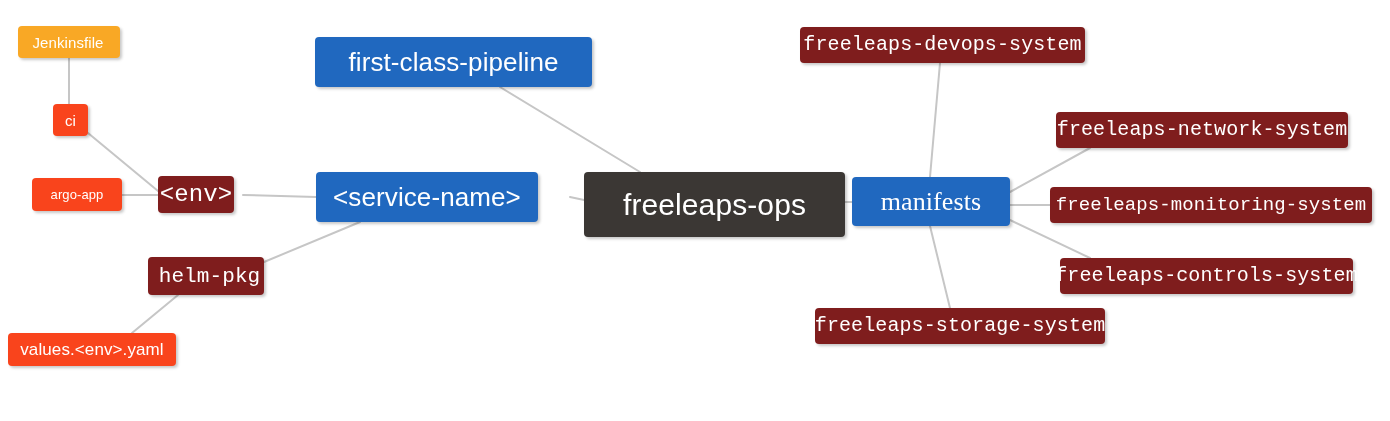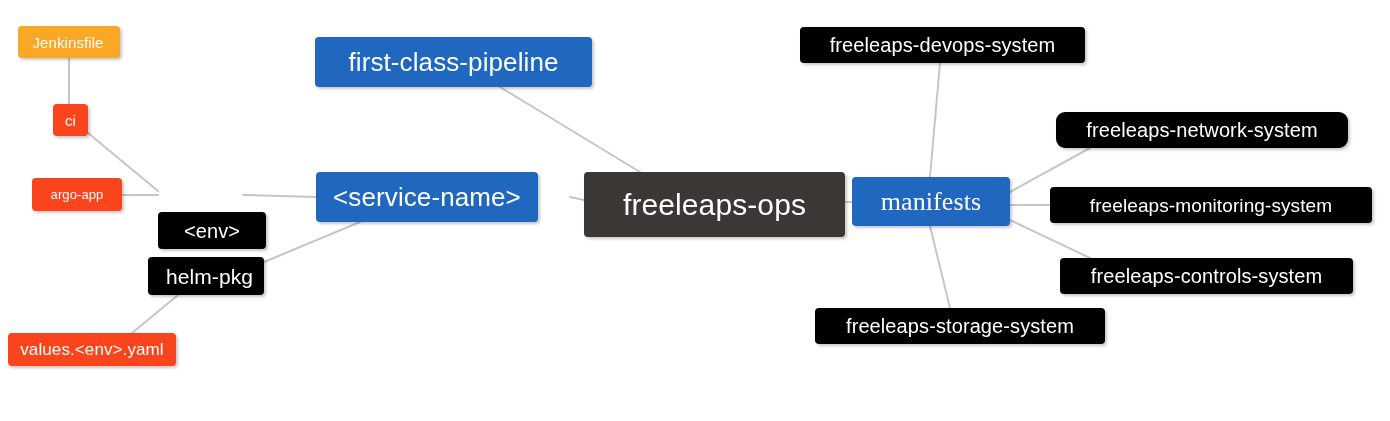--- a/index.html
+++ b/index.html
@@ -32,21 +32,21 @@
     border-radius: 4px;
     color: #ffffff;
     white-space: nowrap;
     line-height: 1;
     box-shadow: 2px 2px 3px rgba(0,0,0,0.22);
     letter-spacing: 0.1px;
     padding: 0 10px;
   }
   .n-root  { background: #3b3734; }
   .n-blue  { background: #2068bf; }
-  .n-green { background: #000000; }
+  .n-green { background: #7f1d1d; font-family: Liberation Mono, monospace; }
   .n-orange{ background: #f9a825; padding-left: 8px; }
   .n-red   { background: #f9441c; }
 </style>
 </head>
 <body>
 
 <div id="canvas">
   <svg id="edges" viewBox="0 0 1390 421" width="1390" height="421">
       <line x1="584" y1="200" x2="570" y2="197" stroke="#c6c6c6" stroke-width="2" stroke-linecap="round"></line>
       <line x1="640" y1="172" x2="500" y2="87" stroke="#c6c6c6" stroke-width="2" stroke-linecap="round"></line>
@@ -61,25 +61,25 @@
       <line x1="1010" y1="192" x2="1090" y2="148" stroke="#c6c6c6" stroke-width="2" stroke-linecap="round"></line>
       <line x1="1010" y1="205" x2="1050" y2="205" stroke="#c6c6c6" stroke-width="2" stroke-linecap="round"></line>
       <line x1="1010" y1="220" x2="1090" y2="258" stroke="#c6c6c6" stroke-width="2" stroke-linecap="round"></line>
       <line x1="930" y1="226" x2="950" y2="308" stroke="#c6c6c6" stroke-width="2" stroke-linecap="round"></line>
     </svg>
   <div id="node-layer">
       <div class="node n-root" style="left: 584px; top: 172px; width: 261px; height: 65px; font-size: 30px;">freeleaps-ops</div>
       <div class="node n-blue" style="left: 316px; top: 172px; width: 222px; height: 50px; font-size: 26px;">&lt;service-name&gt;</div>
       <div class="node n-blue" style="left: 315px; top: 37px; width: 277px; height: 50px; font-size: 26px;">first-class-pipeline</div>
       <div class="node n-blue" style="left: 852px; top: 177px; width: 158px; height: 49px; font-size: 26px; font-family: Liberation Serif, serif;">manifests</div>
-      <div class="node n-green" style="left: 158px; top: 176px; width: 108px; height: 37px; font-size: 20px; margin-top: 36px;">&lt;env&gt;</div>
+      <div class="node n-green" style="left: 158px; top: 176px; width: 76px; height: 37px; font-size: 24px;">&lt;env&gt;</div>
       <div class="node n-red" style="left: 53px; top: 104px; width: 35px; height: 32px; font-size: 15px;">ci</div>
       <div class="node n-orange" style="left: 18px; top: 26px; width: 102px; height: 32px; font-size: 15px;">Jenkinsfile</div>
       <div class="node n-red" style="left: 32px; top: 178px; width: 90px; height: 33px; font-size: 13px;">argo-app</div>
       <div class="node n-green" style="left: 148px; top: 257px; width: 116px; height: 38px; font-size: 21px; padding-left: 17px;">helm-pkg</div>
       <div class="node n-red" style="left: 8px; top: 333px; width: 168px; height: 33px; font-size: 17px;">values.&lt;env&gt;.yaml</div>
       <div class="node n-green" style="left: 800px; top: 27px; width: 285px; height: 36px; font-size: 20px;">freeleaps-devops-system</div>
-      <div class="node n-green" style="left: 1056px; top: 112px; width: 292px; height: 36px; font-size: 20px; border-radius: 9px;">freeleaps-network-system</div>
+      <div class="node n-green" style="left: 1056px; top: 112px; width: 292px; height: 36px; font-size: 20px;">freeleaps-network-system</div>
       <div class="node n-green" style="left: 1050px; top: 187px; width: 322px; height: 36px; font-size: 19px;">freeleaps-monitoring-system</div>
       <div class="node n-green" style="left: 1060px; top: 258px; width: 293px; height: 36px; font-size: 20px;">freeleaps-controls-system</div>
       <div class="node n-green" style="left: 815px; top: 308px; width: 290px; height: 36px; font-size: 20px;">freeleaps-storage-system</div>
     </div>
 </div>
 
 </body></html>

